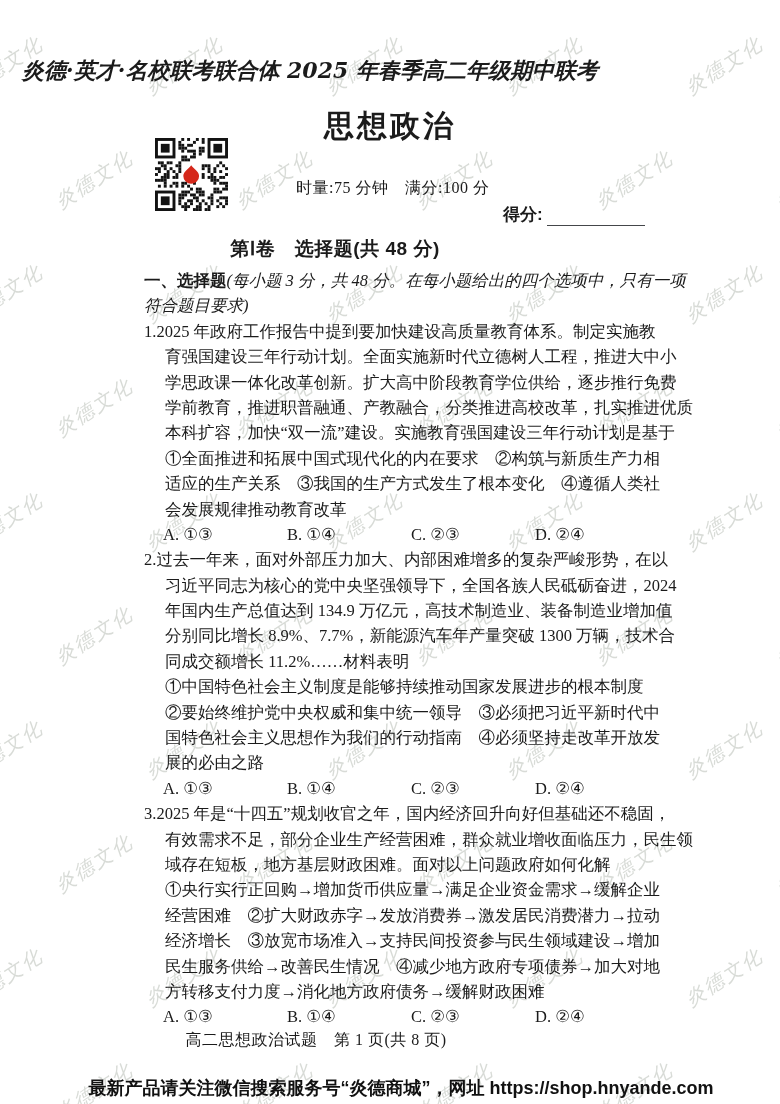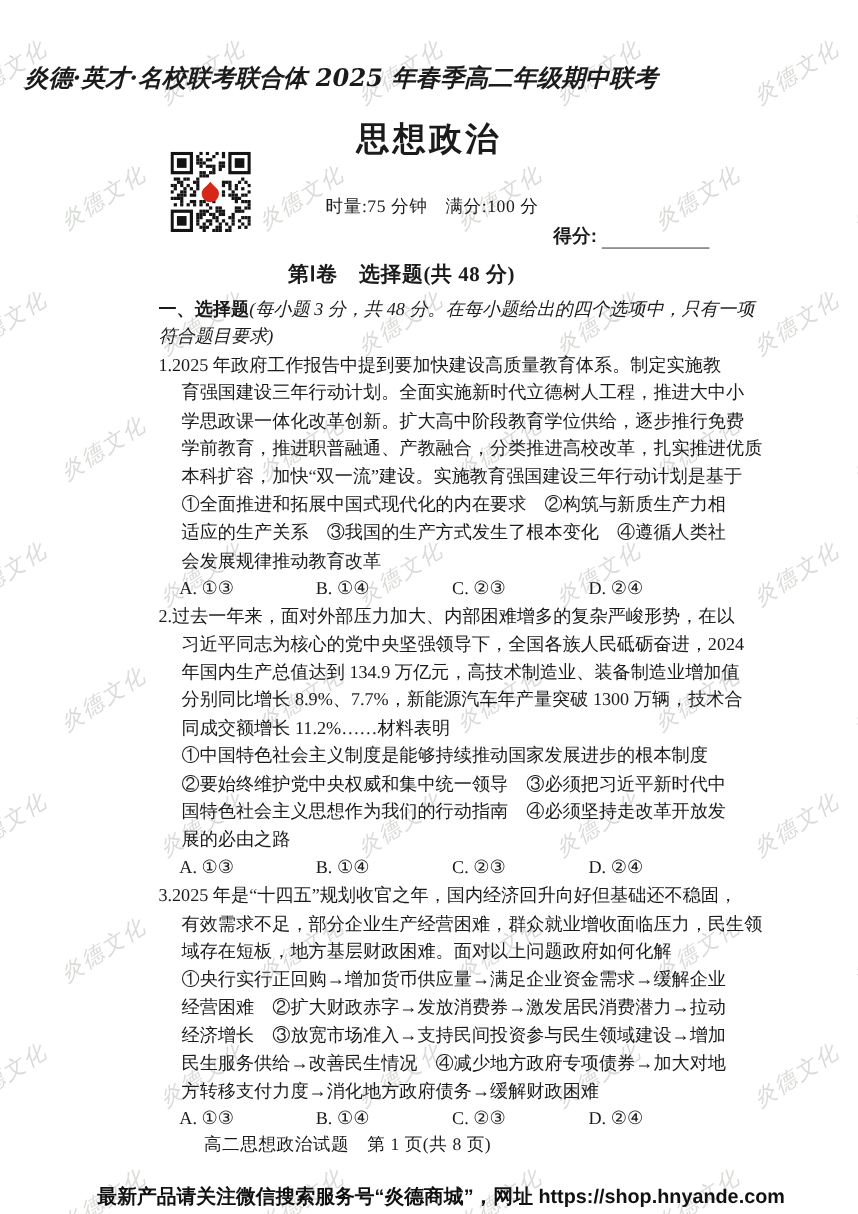--- a/index.html
+++ b/index.html
@@ -18,22 +18,22 @@
   .subject-title{position:absolute;top:106px;left:0;width:780px;text-align:center;
       font-family:"DejaVu Sans","Liberation Sans",sans-serif;font-weight:bold;
       font-size:30px;letter-spacing:3px;}
   .qr{position:absolute;top:138px;left:155px;width:73px;height:73px;}
   .exam-meta{position:absolute;top:178px;left:296px;font-size:16px;letter-spacing:.5px;}
   .score-row{position:absolute;top:203px;left:503px;font-size:17px;}
   .score-label{font-family:"Liberation Sans","DejaVu Sans",sans-serif;font-weight:bold;}
   .score-underline{display:inline-block;width:98px;height:16px;
       border-bottom:1.5px solid #44464a;vertical-align:bottom;}
   .section-title{position:absolute;top:236px;left:0;width:670px;text-align:center;
-      font-family:Liberation Serif, serif;font-weight:bold;
-      font-size:19px;letter-spacing:.5px;margin-left:30px;}
+      font-family:Liberation Sans, sans-serif;font-weight:bold;
+      font-size:19px;letter-spacing:.5px;}
   
   .lines-block{position:absolute;top:268px;left:144px;width:500px;}
   .line{height:25.4px;line-height:25.4px;font-size:16.5px;white-space:nowrap;letter-spacing:0;}
   .instr-heading{font-family:Liberation Mono, monospace;font-weight:bold;}
   .kai{font-style:italic;}
   .q-line{padding-left:21px;}
   .q-first{padding-left:0;}
   .opt-row{padding-left:19px;}
   .opt{display:inline-block;width:124px;}
   

